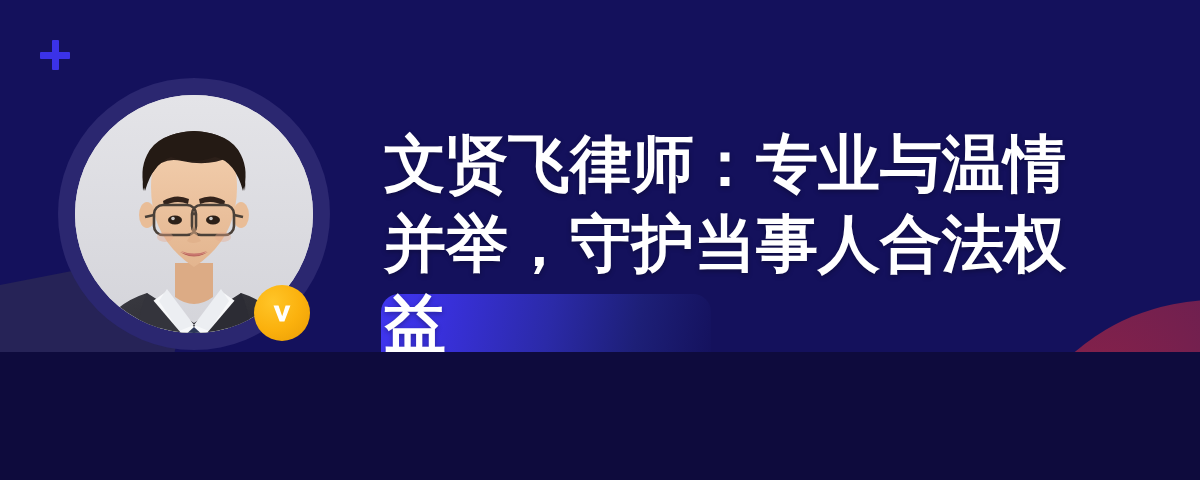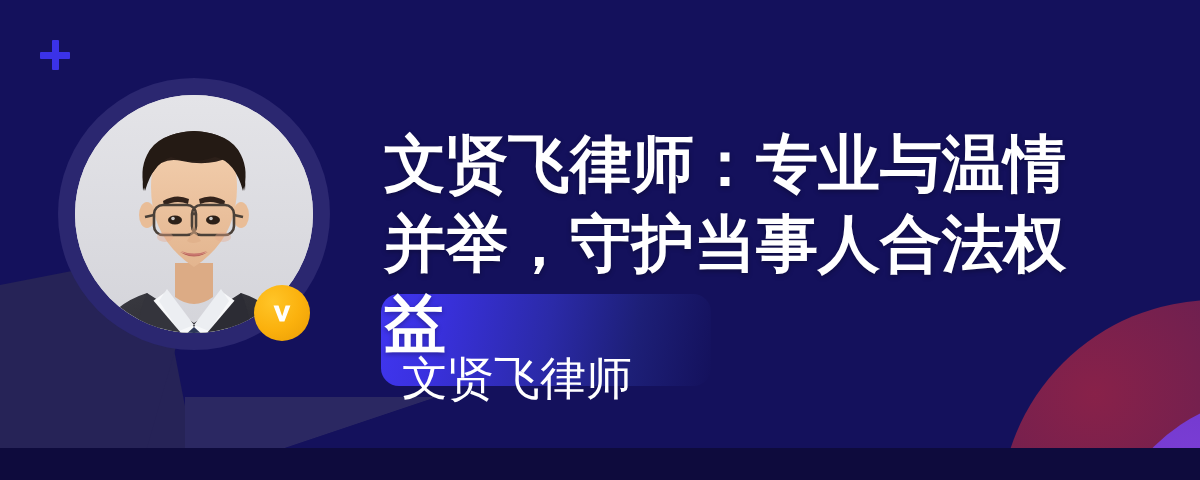--- a/index.html
+++ b/index.html
@@ -5,21 +5,21 @@
   html, body {
     margin: 0;
     padding: 0;
     background: #0e0b3d;
   }
   * { box-sizing: border-box; }
 
   #banner {
     position: relative;
     width: 1200px;
-    height: 448px;
+    height: 352px;
     overflow: hidden;
     background: #14115c;
     font-family: "Liberation Sans", "DejaVu Sans", sans-serif;
   }
 
   
   .bg-layer { position: absolute; inset: 0; overflow: hidden; pointer-events: none; }
 
   
   .wedge-band {

